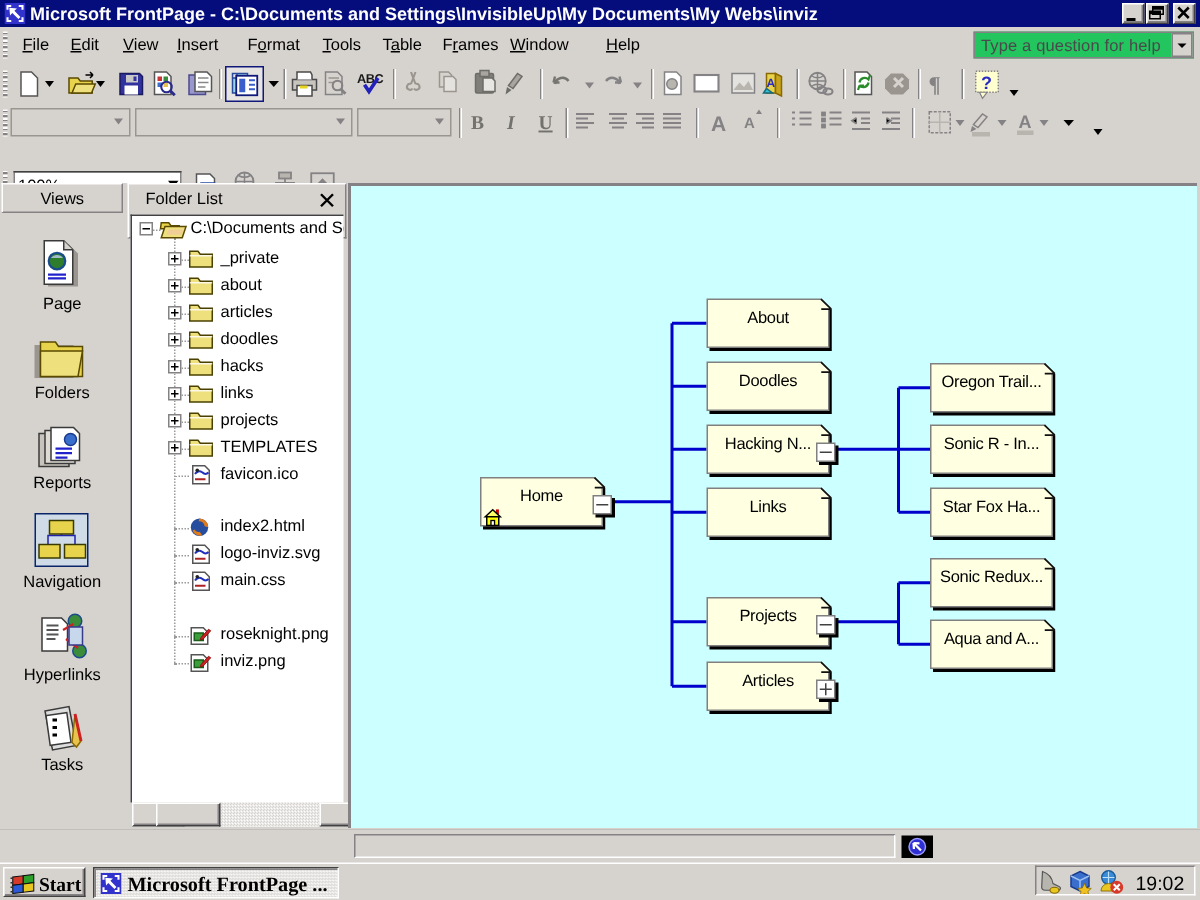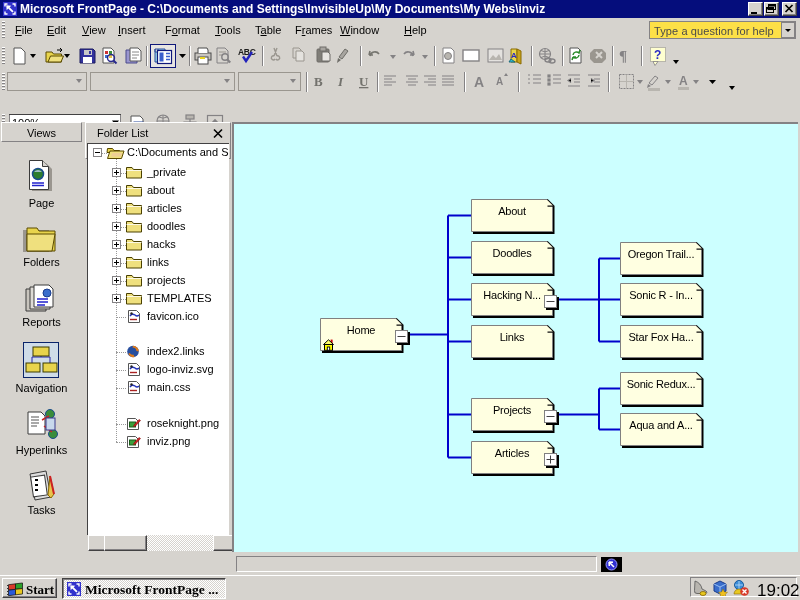--- a/index.html
+++ b/index.html
@@ -104,21 +104,21 @@
     <div class="menuitem" style="left:15px"><u>F</u>ile</div>
     <div class="menuitem" style="left:47px"><u>E</u>dit</div>
     <div class="menuitem" style="left:82px"><u>V</u>iew</div>
     <div class="menuitem" style="left:118px"><u>I</u>nsert</div>
     <div class="menuitem" style="left:165px">F<u>o</u>rmat</div>
     <div class="menuitem" style="left:215px"><u>T</u>ools</div>
     <div class="menuitem" style="left:255px">T<u>a</u>ble</div>
     <div class="menuitem" style="left:295px">F<u>r</u>ames</div>
     <div class="menuitem" style="left:340px"><u>W</u>indow</div>
     <div class="menuitem" style="left:404px"><u>H</u>elp</div>
-    <div class="abs" style="left:649px;top:3px;width:147px;height:18px;background:#fde047;border:1px solid #848284;">
+    <div class="abs" style="left:649px;top:3px;width:147px;height:18px;background:#22c55e;border:1px solid #848284;">
       <div class="abs" style="left:4px;top:3px;color:#4a4a4a;font-size:11px;letter-spacing:0.1px">Type a question for help</div>
       <div class="abs" style="left:131px;top:0px;width:14px;height:16px;background:#D6D3CE;border:1px solid #848284;">
         <div class="dd" style="position:absolute;left:3px;top:6px;"></div>
       </div>
     </div>
   </div>
 
   <div id="tb1" class="abs tbrow" style="top:43px;">
     <div class="grip"></div>
     <svg width="800" height="26" style="position:absolute">
@@ -468,21 +468,21 @@
           <svg class="ticon" width="16" height="15">
             <use href="#ipaint"></use>
           </svg>
           <span class="lbl">favicon.ico</span>
         </div>
       <div class="trow" style="top:200px">
           <span class="hstub" style="left:28px;top:8px;width:10px"></span>
           <svg class="ticon" width="16" height="15">
             <use href="#iffx"></use>
           </svg>
-          <span class="lbl">index2.links</span>
+          <span class="lbl">index2.html</span>
         </div>
       <div class="trow" style="top:218px">
           <span class="hstub" style="left:28px;top:8px;width:10px"></span>
           <svg class="ticon" width="16" height="15">
             <use href="#ipaint"></use>
           </svg>
           <span class="lbl">logo-inviz.svg</span>
         </div>
       <div class="trow" style="top:236px">
           <span class="hstub" style="left:28px;top:8px;width:10px"></span>
@@ -682,17 +682,17 @@
         <path d="M2,5 l6,3 6,-3 M8,8 v7" stroke="#9ac0f0" fill="none"></path>
         <path d="M11,10 l1.5,3 3,0.3 -2.2,2 0.6,3 -2.9,-1.6 -2.9,1.6 0.6,-3 -2.2,-2 3,-0.3 z" fill="#f0c020" stroke="#8a6a00" stroke-width="0.5"></path>
       </svg>
       <svg class="abs" style="left:40px;top:1px" width="18" height="17">
         <circle cx="8" cy="6" r="4.5" fill="#3a8cd8" stroke="#1a5c9c"></circle>
         <path d="M4,6 h8 M8,2 v8.5" stroke="#c0e0f8" stroke-width="0.8"></path>
         <path d="M3,15 a5,5 0 0 1 10,0 z" fill="#e8c820" stroke="#8a6a00" stroke-width="0.6"></path>
         <circle cx="13.5" cy="12.5" r="4.3" fill="#d83a2a"></circle>
         <path d="M11.5,10.5 l4,4 m0,-4 l-4,4" stroke="#fff" stroke-width="1.4"></path>
       </svg>
-      <div class="abs" style="left:66px;top:3px;font-size:17px;">19:02</div>
+      <div class="abs" style="left:66px;top:3px;font-size:13px;">19:02</div>
     </div>
   </div>
 
 </div>
 
 </body></html>

